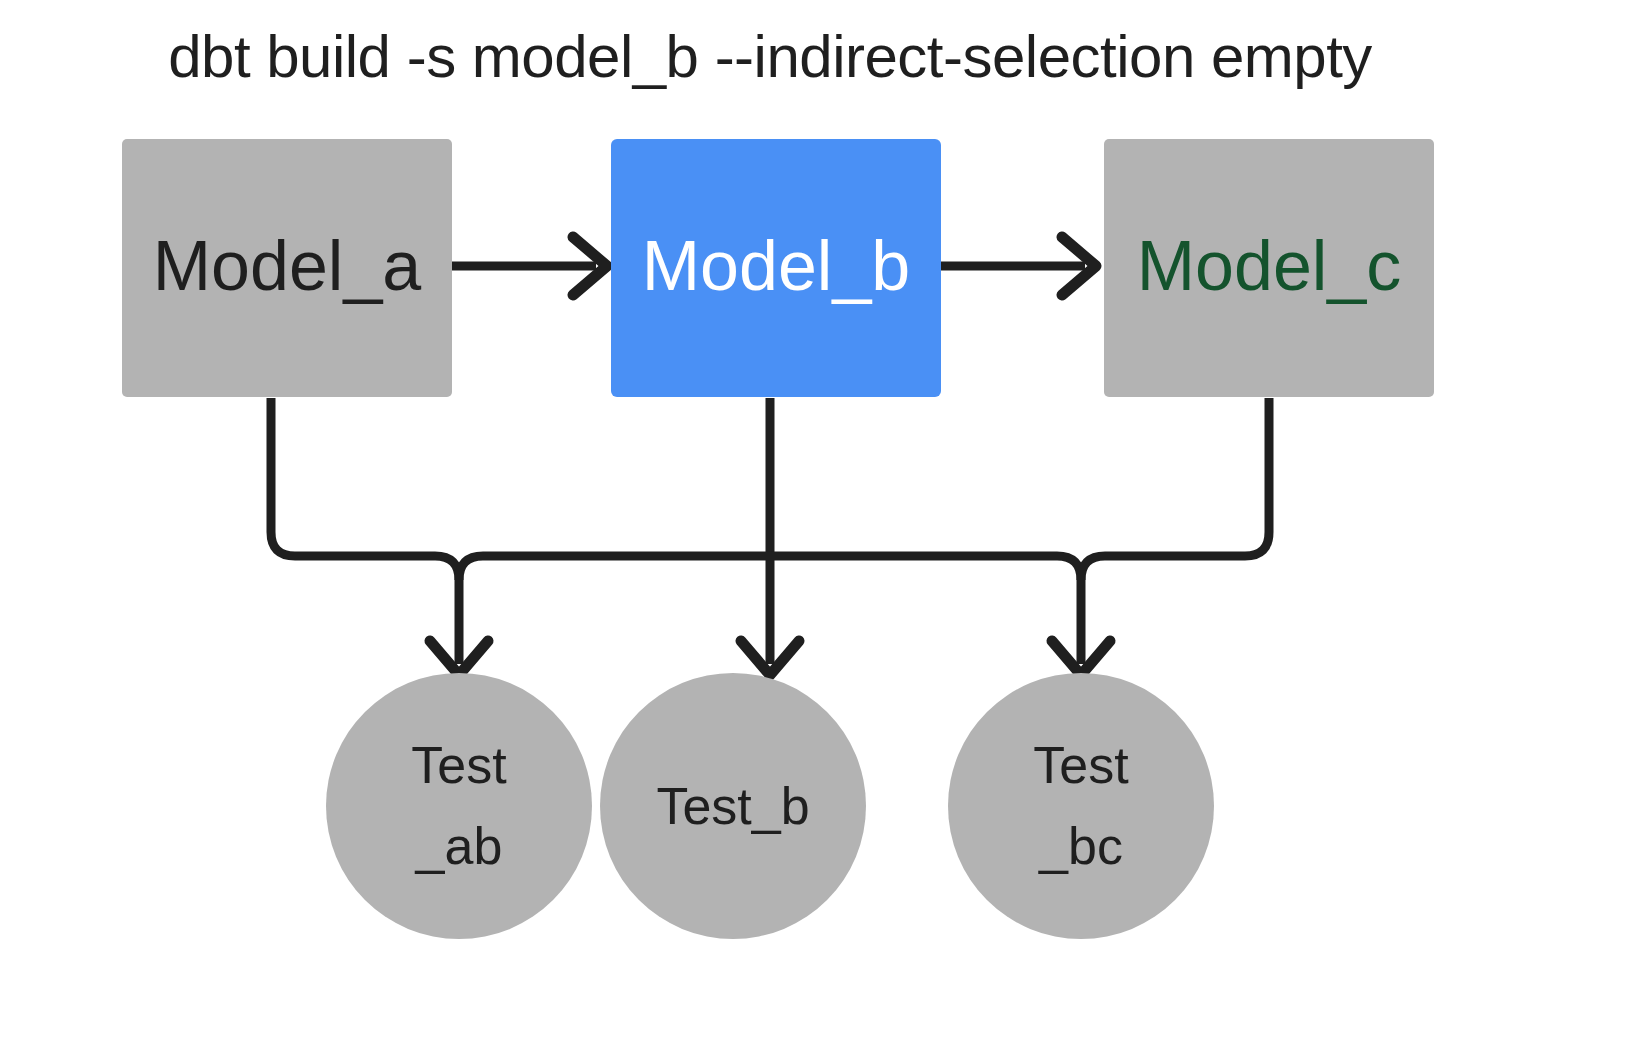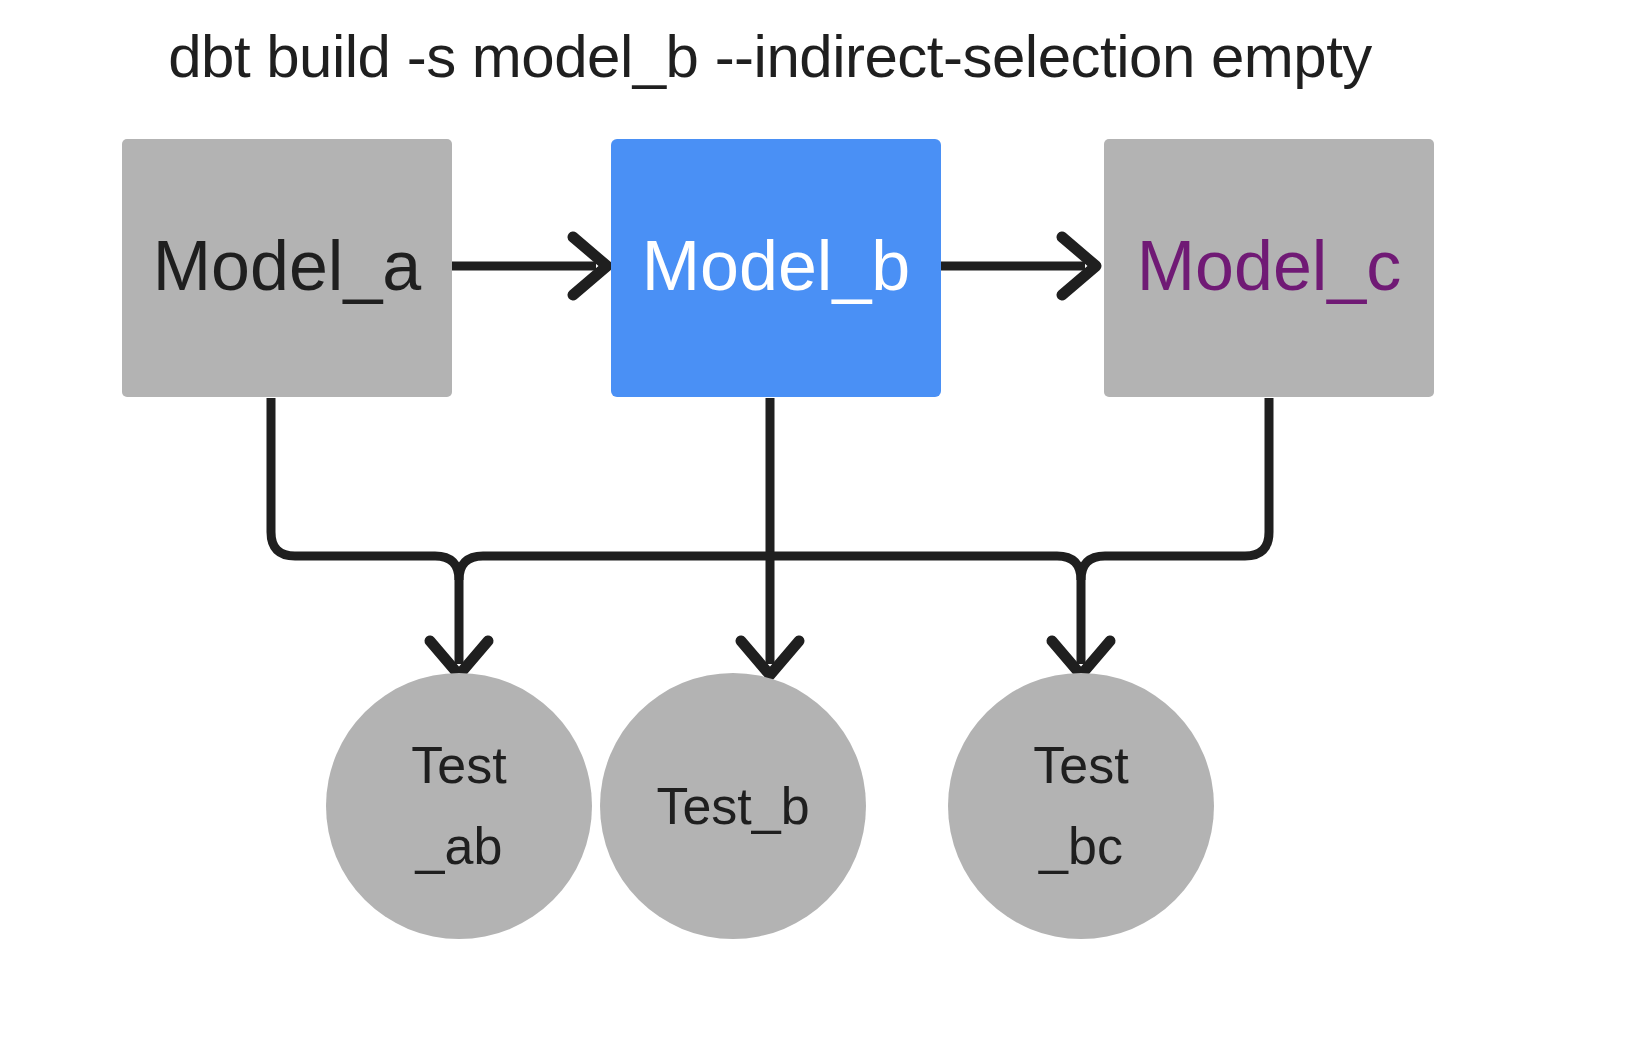--- a/index.html
+++ b/index.html
@@ -113,21 +113,21 @@
 
   <div class="node-box" style="left:122px; top:139px; width:330px; height:258px; background:#b3b3b3;">
     <span class="node-label" style="color:#1f1f1f;">Model_a</span>
   </div>
 
   <div class="node-box" style="left:611px; top:139px; width:330px; height:258px; background:#4a90f5; border-radius:6px;">
     <span class="node-label" style="color:#ffffff;">Model_b</span>
   </div>
 
   <div class="node-box" style="left:1104px; top:139px; width:330px; height:258px; background:#b3b3b3;">
-    <span class="node-label" style="color:#701a75;">Model_c</span>
+    <span class="node-label" style="color:#14532d;">Model_c</span>
   </div>
 
   <div class="node-circle" style="left:326px; top:673px; width:266px; height:266px; background:#b3b3b3;">
     <span class="node-label">Test
 _ab</span>
   </div>
 
   <div class="node-circle" style="left:600px; top:673px; width:266px; height:266px; background:#b3b3b3;">
     <span class="node-label">Test_b</span>
   </div>

